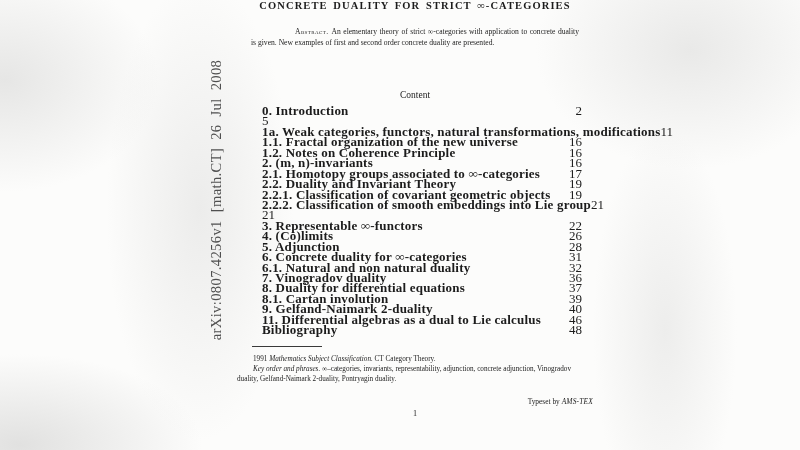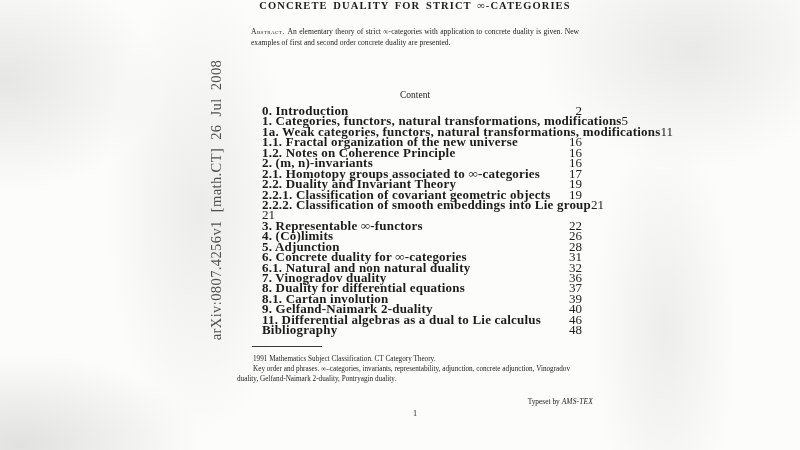--- a/index.html
+++ b/index.html
@@ -66,20 +66,21 @@
   .abstract {
     margin: 16px 14px 0 14px;
     font-size: 7.6px;
     line-height: 10.5px;
     text-align: justify;
   }
   .abstract .abstract-label {
     font-variant: small-caps;
     letter-spacing: 0.4px;
     padding-right: 3px;
+    margin-left: 44px;
   }
 
   .toc-heading {
     margin-top: 42px;
     font-size: 9.5px;
     line-height: 11px;
     font-weight: 400;
     text-align: center;
   }
 
@@ -113,21 +114,21 @@
 
   .footnotes {
     margin-top: 7px;
     font-size: 7.2px;
     line-height: 10.4px;
   }
   .footnotes p {
     margin: 0;
     text-indent: 16px;
   }
-  .fn-italic { }
+  .fn-italic { font-style: italic; }
 
   .typeset-line {
     margin-top: 12px;
     font-size: 7.4px;
     line-height: 9px;
     text-align: right;
   }
   .typeset-logo { font-style: italic; letter-spacing: 0.2px; }
 
   .page-number {
@@ -152,21 +153,20 @@
 
   <div class="toc-heading">Content</div>
 
   <div class="toc-list">
     <div class="toc-row">
       <span class="toc-label">0. Introduction</span>
       <span class="toc-page">2</span>
     </div>
 
     <div class="toc-row">
-      <span class="toc-label">1. Categories, functors, natural transformations, modifications</span>
       <span class="toc-page">5</span>
     </div>
 
     <div class="toc-row">
       <span class="toc-label">1a. Weak categories, functors, natural transformations, modifications</span>
       <span class="toc-page">11</span>
     </div>
 
     <div class="toc-row">
       <span class="toc-label">1.1. Fractal organization of the new universe</span>

